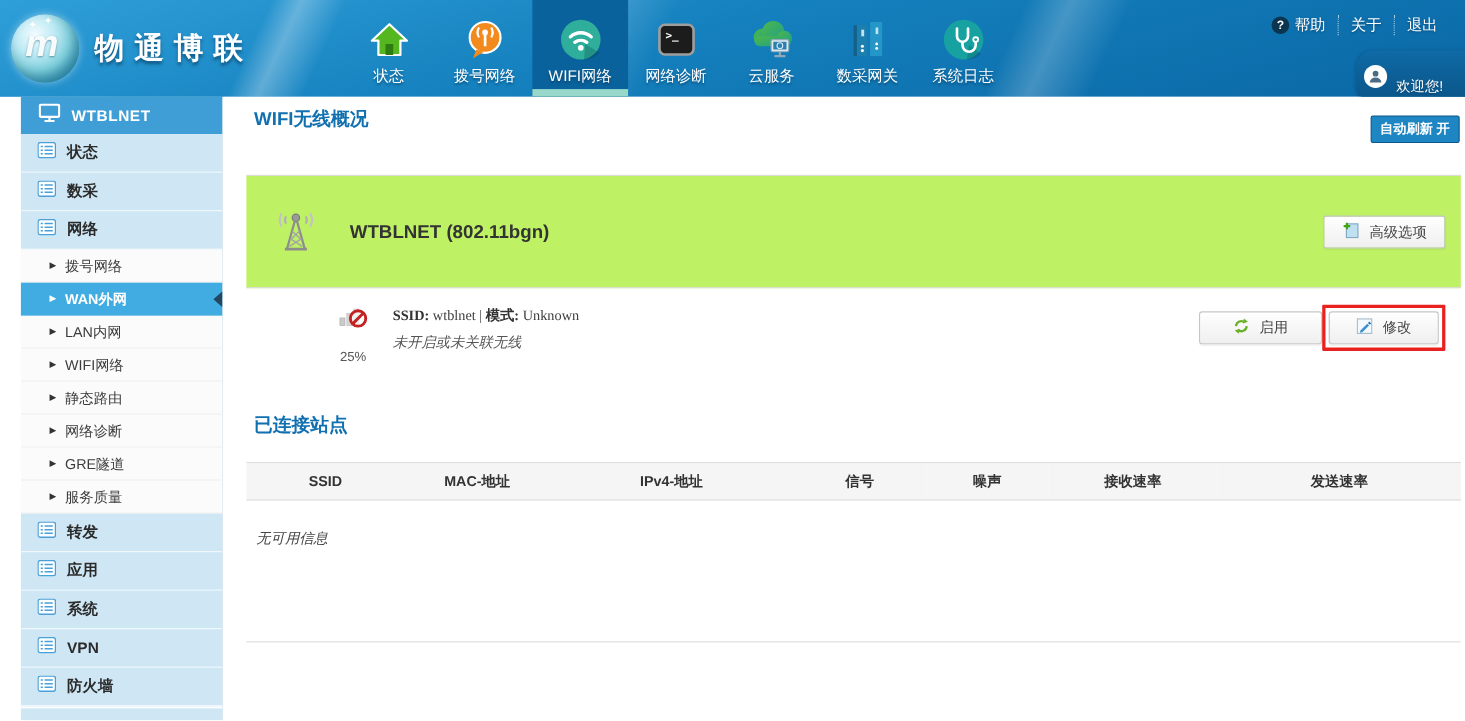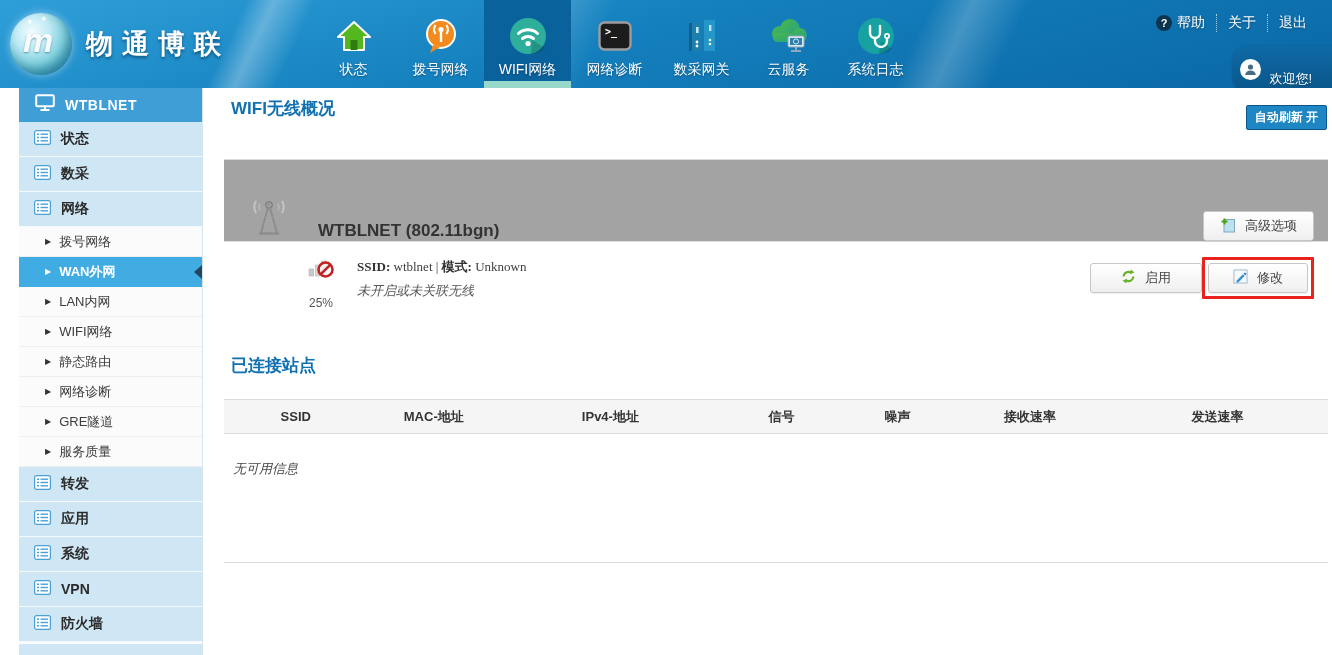--- a/index.html
+++ b/index.html
@@ -63,22 +63,22 @@
   .notch{position:absolute;right:0;top:50%;margin-top:-7px;width:0;height:0;
          border-top:7px solid transparent;border-bottom:7px solid transparent;border-right:8px solid #24465e;}
   .side-fill{flex:1;background:#cfe7f5;border-top:2px solid #fbfdfe;}
 
   
   .content{flex:1;position:relative;box-sizing:border-box;padding:0 4px 0 21px;background:#fff;}
   .page-title{margin:9px 0 0 7px;font-size:17px;font-weight:bold;color:#1070b0;}
   .auto-refresh{position:absolute;top:17px;right:5px;background:#1d86c3;border:1px solid #0b578b;
          color:#fff;font-size:12px;font-weight:bold;padding:3px 8px;border-radius:2px;cursor:pointer;white-space:nowrap;text-align:right;}
 
-  .dev-band{margin-top:39px;height:83px;background:#a3a3a3;border-top:1px solid #dcdcdc;border-bottom:1px solid #dcdcdc;
-         display:flex;align-items:flex-end;padding:0 14px 0 24px;box-sizing:border-box;}
+  .dev-band{margin-top:39px;height:103px;background:#bef264;border-top:1px solid #dcdcdc;border-bottom:1px solid #dcdcdc;
+         display:flex;align-items:center;padding:0 14px 0 24px;box-sizing:border-box;}
   .dev-title{margin-left:28px;font-size:17px;font-weight:bold;color:#333;}
   .btn{height:28px;padding:0 16px;display:inline-flex;align-items:center;gap:9px;cursor:pointer;
          background:linear-gradient(180deg,#ffffff,#efefef);border:1px solid #c6c6c6;border-radius:3px;
          font-size:13px;color:#444;box-shadow:0 1px 1px rgba(0,0,0,.06);white-space:nowrap;}
   .dev-band .btn{margin-left:auto;}
 
   .ssid-row{display:flex;align-items:flex-start;padding:13px 14px 18px 24px;}
   .sig-block{margin-left:53px;width:40px;text-align:center;}
   .sig-pct{font-size:12px;color:#555;margin-top:13px;}
   .ssid-text{margin-left:16px;padding-top:3px;font-family:Liberation Serif, serif;}
@@ -149,36 +149,20 @@
         <span class="nlabel">WIFI网络</span>
       </div>
       <div class="nav-item">
         <span class="nicon">
           <svg width="34" height="30" viewBox="0 0 34 30">
             <rect x="1.5" y="1.5" width="31" height="27" rx="5" fill="#1c1c1c" stroke="#9d9d9d" stroke-width="2.4"></rect>
             <text x="7" y="14" font-size="10" font-weight="bold" fill="#ffffff" font-family="'DejaVu Sans Mono',monospace">&gt;_</text>
           </svg>
         </span>
         <span class="nlabel">网络诊断</span>
-      </div>
-      <div class="nav-item">
-        <span class="nicon">
-          <svg width="34" height="36" viewBox="0 0 34 36">
-            <rect x="4" y="5" width="12" height="28" fill="#1d7fae"></rect>
-            <rect x="4" y="5" width="3" height="28" fill="#14608a"></rect>
-            <rect x="19" y="2" width="11" height="31" fill="#2596c8"></rect>
-            <circle cx="12" cy="24" r="1.4" fill="#fff"></circle>
-              <circle cx="12" cy="28" r="1.4" fill="#fff"></circle>
-            <rect x="11" y="9" width="2.6" height="6" fill="#bfe4f2"></rect>
-            <circle cx="25" cy="22" r="1.3" fill="#fff"></circle>
-              <circle cx="25" cy="26" r="1.3" fill="#fff"></circle>
-            <rect x="24" y="7" width="2.4" height="6" fill="#bfe4f2"></rect>
-          </svg>
-        </span>
-        <span class="nlabel">数采网关</span>
       </div>
       <div class="nav-item">
         <span class="nicon">
           <svg width="42" height="36" viewBox="0 0 42 36">
             <defs>
                 <linearGradient id="cg" x1="0" y1="0" x2="1" y2="1">
               <stop offset="0" stop-color="#4db848"></stop>
                   <stop offset="1" stop-color="#1e9e8e"></stop>
             </linearGradient>
               </defs>
@@ -187,20 +171,36 @@
             <circle cx="32" cy="17" r="7" fill="url(#cg)"></circle>
             <rect x="5" y="15" width="33" height="9" rx="4.5" fill="url(#cg)"></rect>
             <rect x="20" y="18" width="16" height="11" rx="1.5" fill="#dbe9f2" stroke="#8fa9ba"></rect>
             <rect x="22" y="20" width="12" height="7" fill="#2e7fae"></rect>
             <circle cx="28" cy="23.5" r="2.6" fill="none" stroke="#cfe9f5" stroke-width="1"></circle>
             <line x1="28" y1="29" x2="28" y2="32" stroke="#8fa9ba" stroke-width="2"></line>
             <line x1="23" y1="33" x2="33" y2="33" stroke="#8fa9ba" stroke-width="2"></line>
           </svg>
         </span>
         <span class="nlabel">云服务</span>
+      </div>
+      <div class="nav-item">
+        <span class="nicon">
+          <svg width="34" height="36" viewBox="0 0 34 36">
+            <rect x="4" y="5" width="12" height="28" fill="#1d7fae"></rect>
+            <rect x="4" y="5" width="3" height="28" fill="#14608a"></rect>
+            <rect x="19" y="2" width="11" height="31" fill="#2596c8"></rect>
+            <circle cx="12" cy="24" r="1.4" fill="#fff"></circle>
+              <circle cx="12" cy="28" r="1.4" fill="#fff"></circle>
+            <rect x="11" y="9" width="2.6" height="6" fill="#bfe4f2"></rect>
+            <circle cx="25" cy="22" r="1.3" fill="#fff"></circle>
+              <circle cx="25" cy="26" r="1.3" fill="#fff"></circle>
+            <rect x="24" y="7" width="2.4" height="6" fill="#bfe4f2"></rect>
+          </svg>
+        </span>
+        <span class="nlabel">数采网关</span>
       </div>
       <div class="nav-item">
         <span class="nicon">
           <svg width="38" height="38" viewBox="0 0 38 38">
             <circle cx="19" cy="19" r="18" fill="#17a1a1"></circle>
             <path d="M24 24 L35 32 a18 18 0 0 1 -13 5 Z" fill="rgba(0,60,60,.22)"></path>
             <path d="M13 9 v7 a5 5 0 0 0 10 0 V9" fill="none" stroke="#ffffff" stroke-width="2.4" stroke-linecap="round"></path>
             <path d="M18 21.5 v2.5 a6 6 0 0 0 12 0 v-2" fill="none" stroke="#ffffff" stroke-width="2.4" stroke-linecap="round"></path>
             <circle cx="30" cy="19" r="3" fill="#ffffff"></circle>
             <circle cx="30" cy="19" r="1.3" fill="#17a1a1"></circle>

